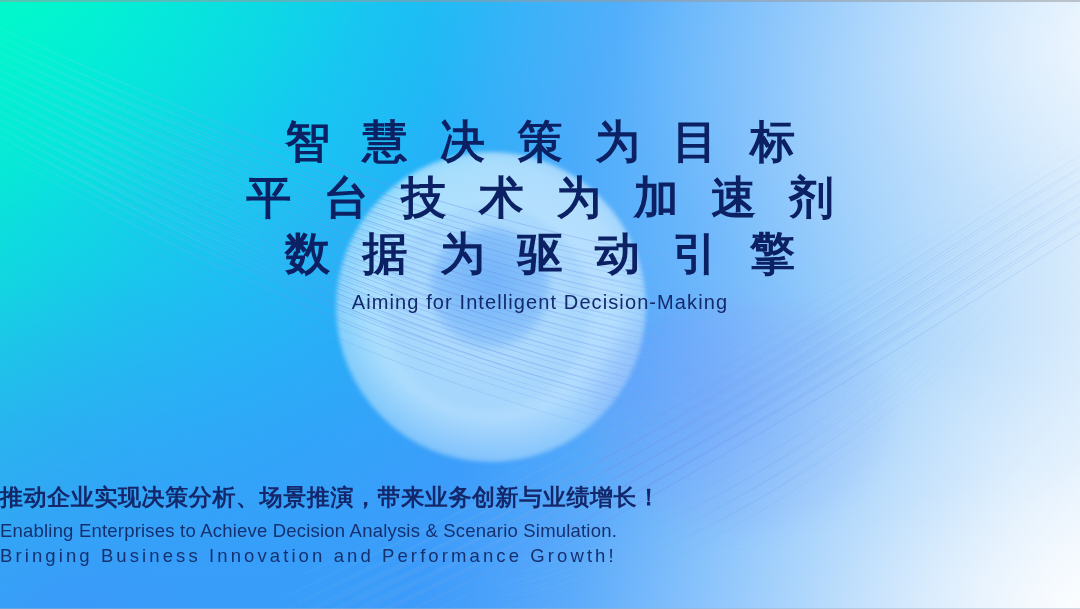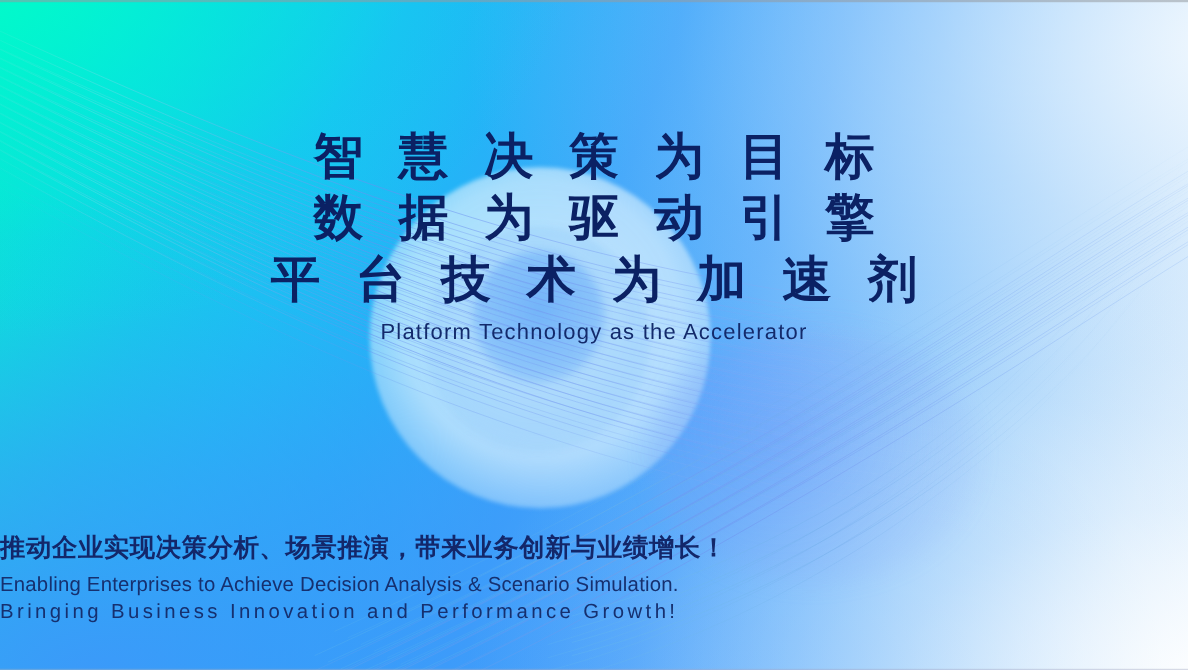--- a/index.html
+++ b/index.html
@@ -343,26 +343,26 @@
     </g>
     <g fill="none" stroke="url(#lineGradC)" stroke-width="0.8" transform="translate(-22,26)" opacity="0.6">
       <use href="#bundleArc"></use>
     </g>
   </svg>
 
   <div class="content">
 
     <div class="headline">
       <div class="cn-line">智 慧 决 策 为 目 标</div>
+      <div class="cn-line">平 台 技 术 为 加 速 剂</div>
       <div class="cn-line">数 据 为 驱 动 引 擎</div>
-      <div class="cn-line">平 台 技 术 为 加 速 剂</div>
     </div>
 
     <div class="subhead">
-      <div class="en-line">Platform Technology as the Accelerator</div>
+      <div class="en-line">Aiming for Intelligent Decision-Making</div>
     </div>
 
 
     <div class="footer">
       <div class="footer-cn">推动企业实现决策分析、场景推演，带来业务创新与业绩增长！</div>
       <div class="footer-en footer-en-1">Enabling Enterprises to Achieve Decision Analysis &amp; Scenario Simulation.</div>
       <div class="footer-en footer-en-2">Bringing Business Innovation and Performance Growth!</div>
     </div>
 
   </div>

